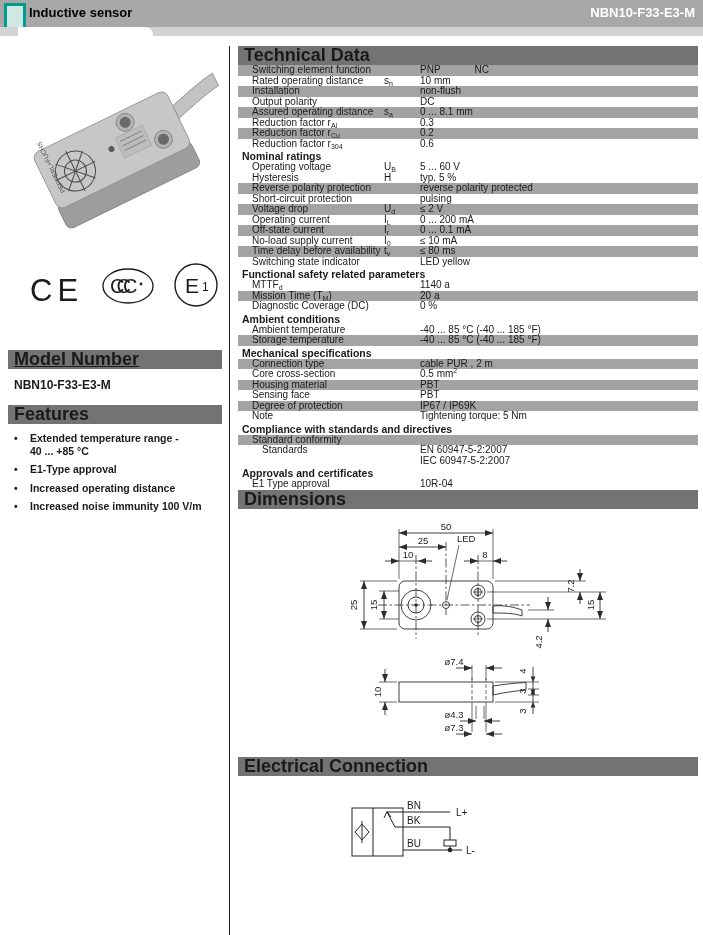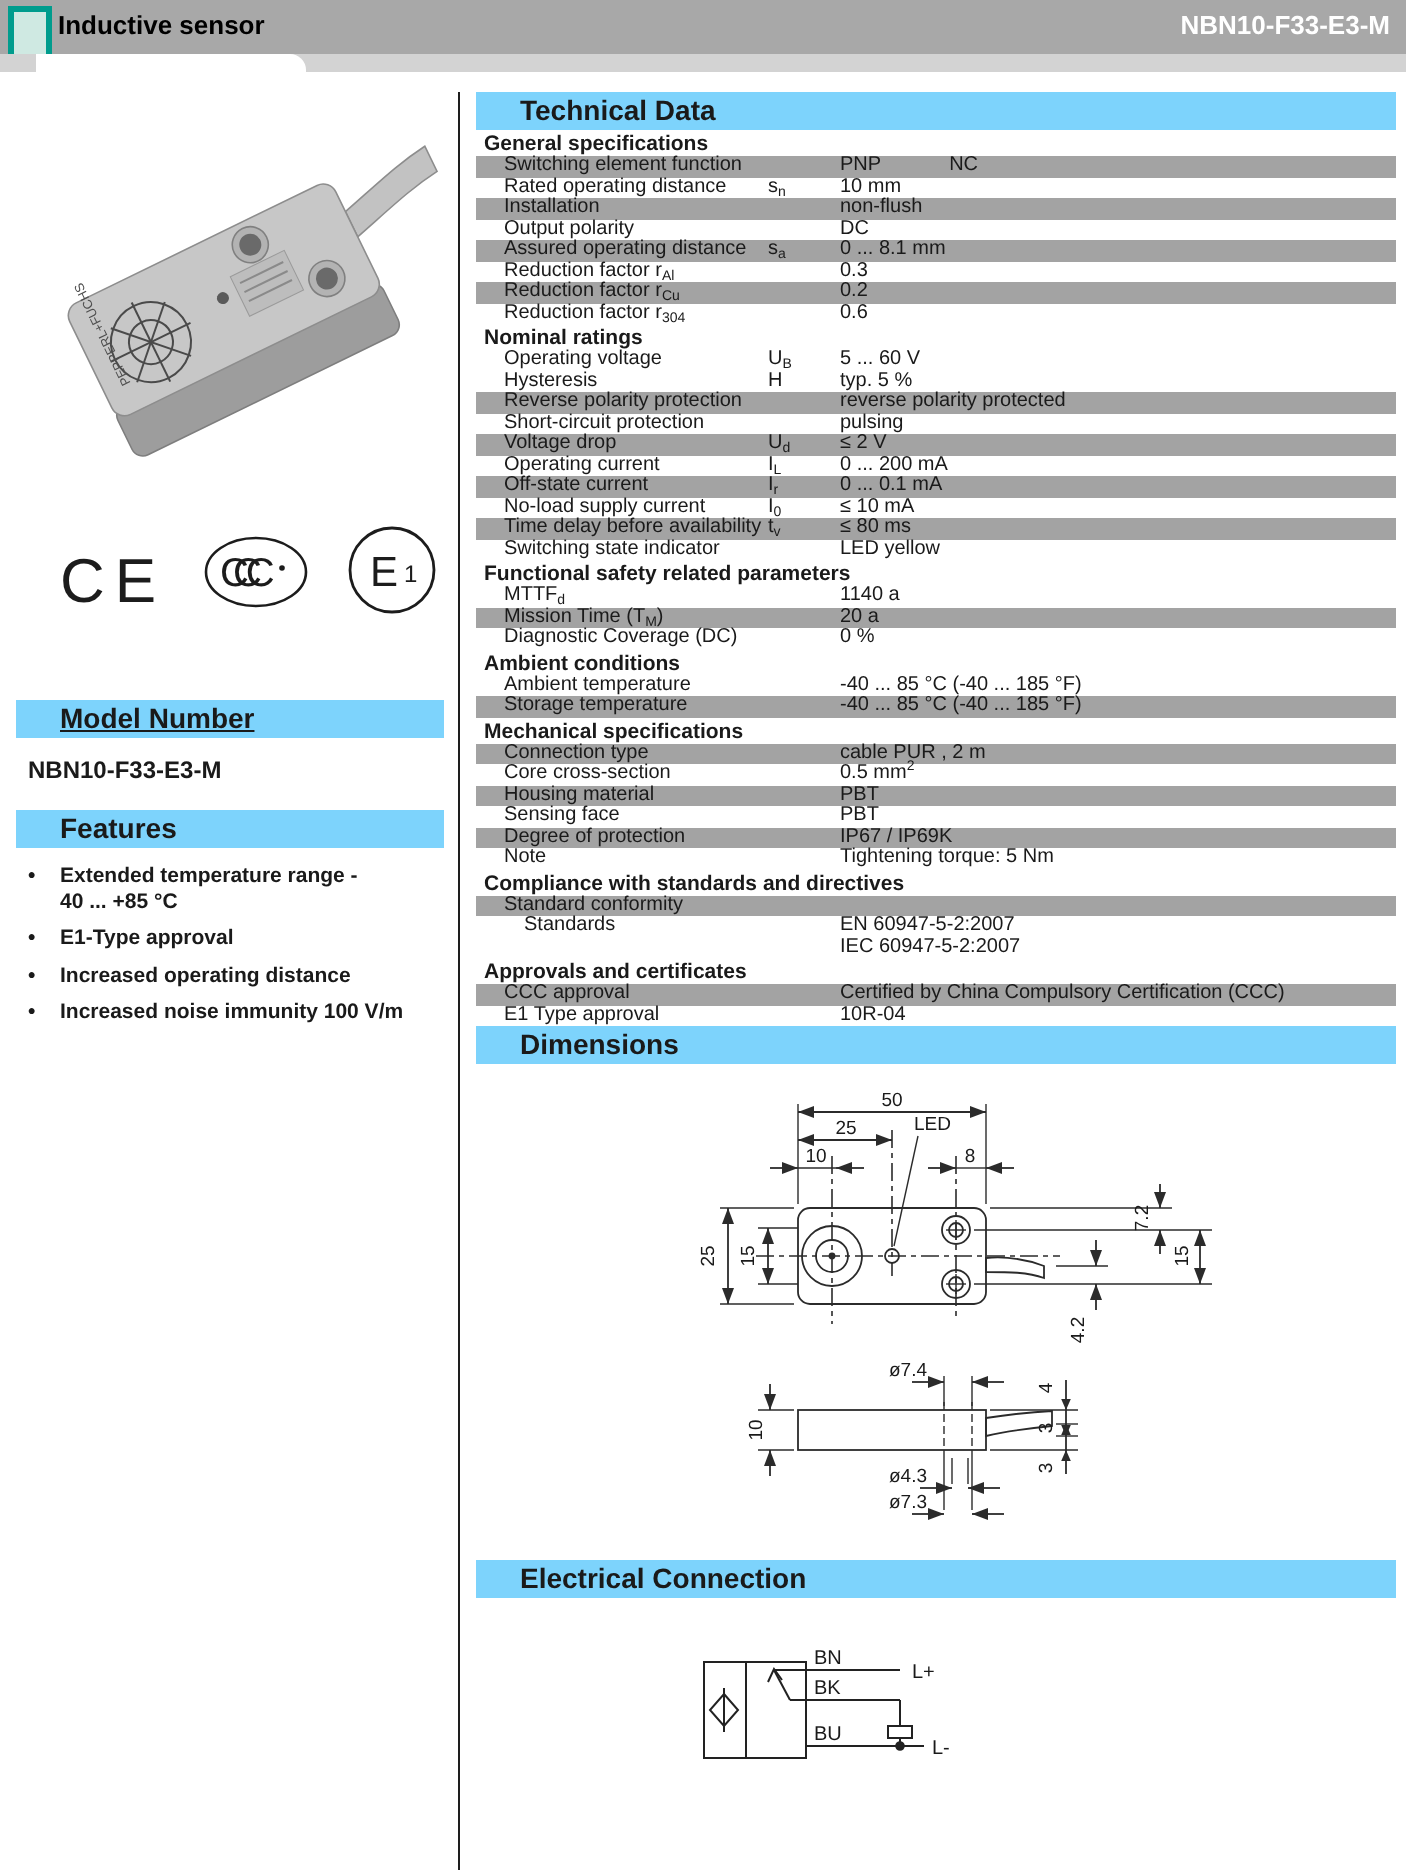--- a/index.html
+++ b/index.html
@@ -14,22 +14,22 @@
   .hdr-model{position:absolute;right:8px;top:5px;font-size:13px;font-weight:bold;color:#fff;}
   .substrip{position:absolute;left:0;top:27px;width:703px;height:9px;background:#d3d3d3;}
   .substrip-notch{position:absolute;left:18px;top:0;width:135px;height:9px;background:#fff;
             border-radius:0 8px 0 0;}
 
   
   .vdivider{position:absolute;left:229px;top:46px;width:1px;height:889px;background:#1e1e1e;}
   .leftcol{position:absolute;left:8px;top:40px;width:214px;}
   .rightcol{position:absolute;left:238px;top:46px;width:460px;}
 
-  .sec-bar{height:19px;line-height:19px;background:#7dd3fc;font-size:14px;font-weight:bold;
-           padding-left:22px;}
+  .sec-bar{height:19px;line-height:19px;background:#737373;font-size:18px;font-weight:bold;
+           padding-left:6px;}
   .rightcol .sec-bar{margin-top:0;}
   .bar-tech{margin-top:6px;}
   .bar-dim{margin-top:8px;}
   .bar-elec{margin-top:12px;}
 
   
   .product{display:block;margin:6px 0 0 2px;}
   .certs{display:block;margin:14px 0 0 2px;}
   .mn-bar{margin-top:32px;text-decoration:underline;}
   .mn-value{font-size:12px;font-weight:bold;padding:9px 0 0 6px;}
@@ -145,21 +145,20 @@
           <span class="blt">•</span>
           <span class="btxt">Increased noise immunity 100 V/m</span>
         </li>
       </ul>
   </div>
 
   <div class="rightcol">
 
     <div class="sec-bar bar-tech">Technical Data</div>
     <div id="tech-table">
-        <div class="t-sec">General specifications</div>
         <div class="t-row shaded">
           <span class="lab">Switching element function</span>
           <span class="sym"></span>
           <span class="val">PNP<span class="v2">NC</span></span>
         </div>
         <div class="t-row">
           <span class="lab">Rated operating distance</span>
           <span class="sym">s<sub>n</sub></span>
           <span class="val">10 mm</span>
         </div>
@@ -307,25 +306,20 @@
           <span class="lab">Standard conformity</span>
           <span class="sym"></span>
           <span class="val"></span>
         </div>
         <div class="t-row ind">
           <span class="lab">Standards</span>
           <span class="sym"></span>
           <span class="val">EN 60947-5-2:2007<br>IEC 60947-5-2:2007</span>
         </div>
         <div class="t-sec">Approvals and certificates</div>
-        <div class="t-row shaded">
-          <span class="lab">CCC approval</span>
-          <span class="sym"></span>
-          <span class="val">Certified by China Compulsory Certification (CCC)</span>
-        </div>
         <div class="t-row">
           <span class="lab">E1 Type approval</span>
           <span class="sym"></span>
           <span class="val">10R-04</span>
         </div>
       </div>
 
     <div class="sec-bar bar-dim">Dimensions</div>
 
     <svg class="dims" width="460" height="242" viewBox="0 0 460 242">

